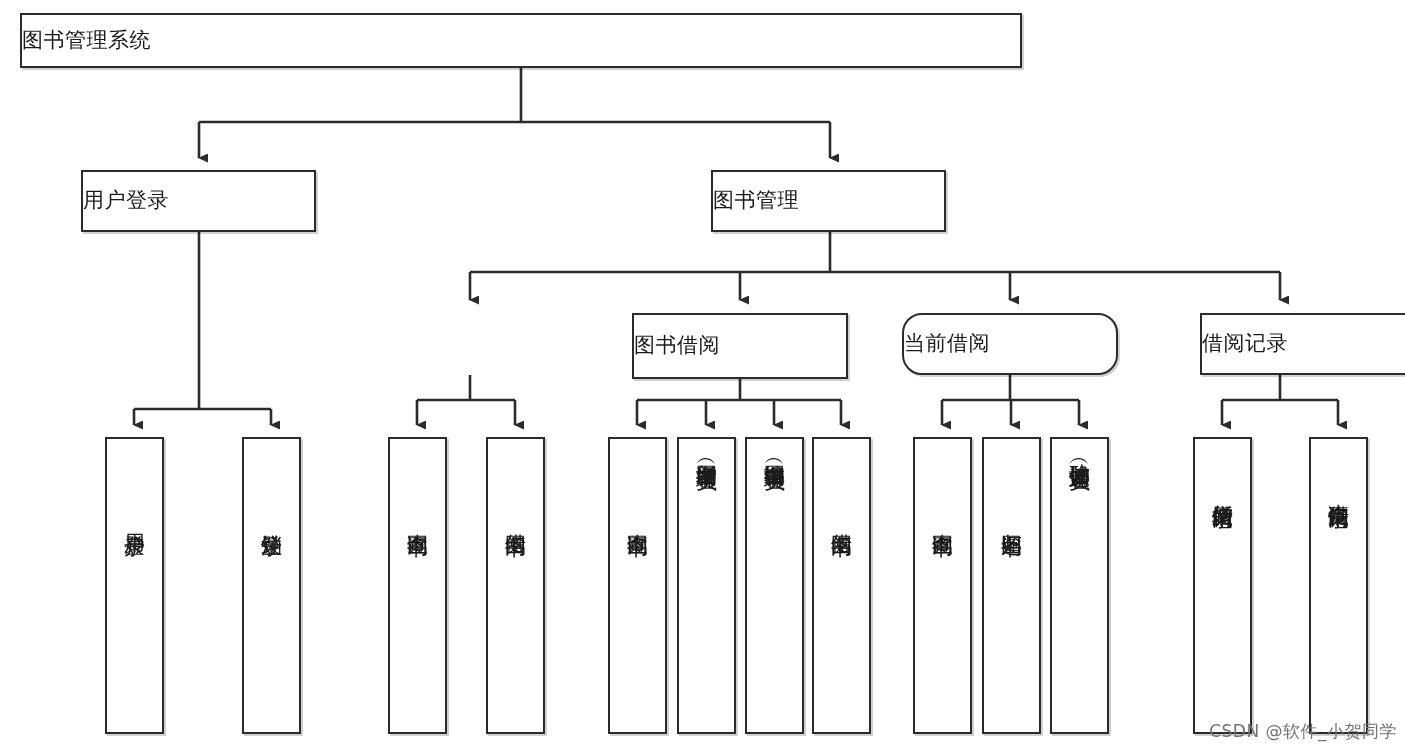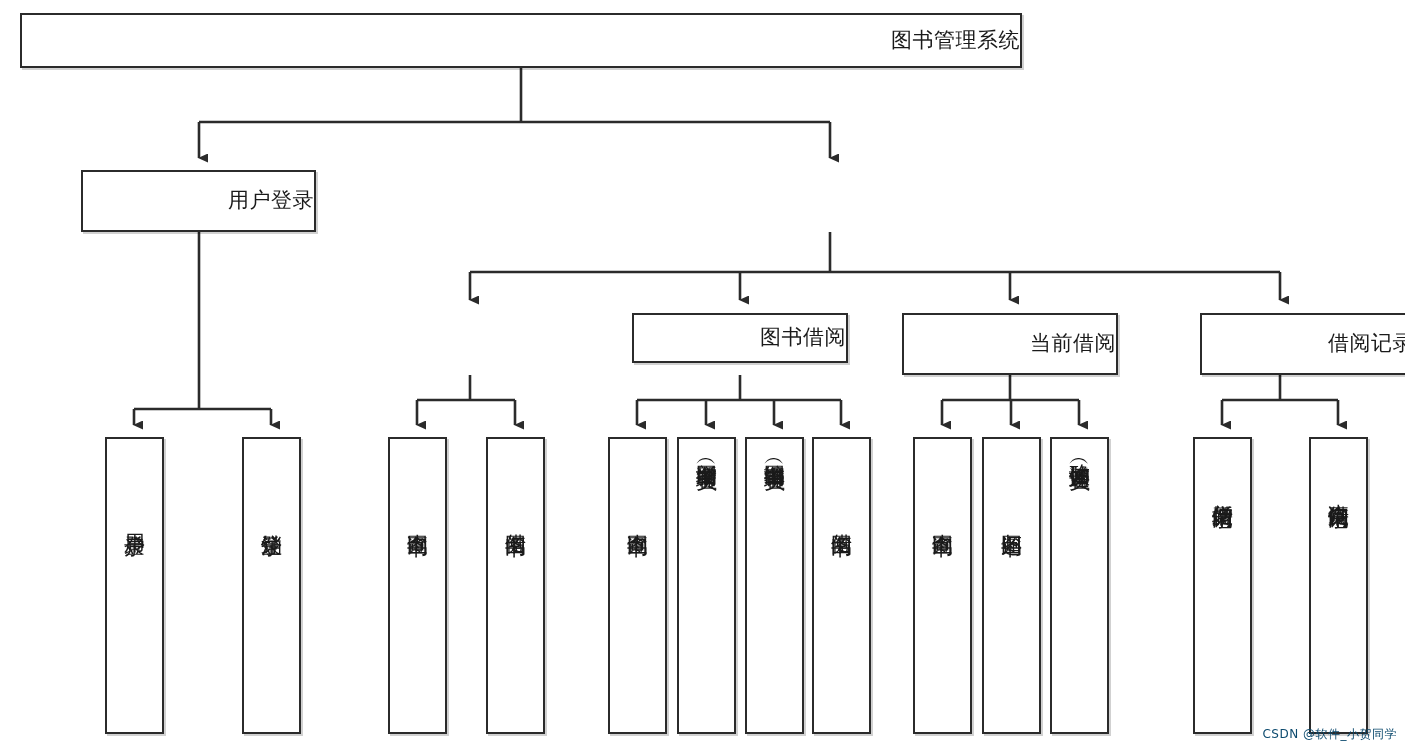--- a/index.html
+++ b/index.html
@@ -27,21 +27,21 @@
     pointer-events: none;
   }
   .node {
     position: absolute;
     box-sizing: border-box;
     background: #ffffff;
     border: 2px solid #2b2b2b;
     box-shadow: 2px 2px 0 rgba(0,0,0,0.18);
     display: flex;
     align-items: center;
-    justify-content: flex-end;
+    justify-content: flex-start;
     color: #1a1a1a;
   }
   .node .label {
     font-size: 21px;
     line-height: 1.12;
     letter-spacing: 0.5px;
     white-space: pre;
     text-align: center;
   }
   
@@ -58,22 +58,22 @@
     letter-spacing: 1px;
     white-space: nowrap;
   }
   .node.vert.center .label {
     margin-top: 0;
   }
   .watermark {
     position: absolute;
     right: 8px;
     bottom: 4px;
-    font-size: 12px;
-    color: #0c4a6e;
+    font-size: 17px;
+    color: #737373;
     letter-spacing: 0.5px;
     white-space: nowrap;
     font-family: "DejaVu Sans", "Liberation Sans", sans-serif;
   }
 </style>
 </head>
 <body>
 
 <div id="canvas">
 
@@ -130,25 +130,28 @@
     </g>
   </svg>
 
   <div class="node" style="left:20px; top:13px; width:1002px; height:55px;">
     <span class="label">图书管理系统</span>
   </div>
 
   <div class="node" style="left:81px; top:170px; width:235px; height:62px;">
     <span class="label">用户登录</span>
   </div>
-
-  <div class="node" style="left:632px; top:313px; width:216px; height:50px;">
+  <div class="node" style="left:711px; top:170px; width:235px; height:62px;">
+    <span class="label">图书管理</span>
+  </div>
+
+  <div class="node" style="left:632px; top:313px; width:216px; height:66px;">
     <span class="label">图书借阅</span>
   </div>
-  <div class="node" style="left:902px; top:313px; width:216px; height:62px;">
+  <div class="node" style="left:902px; top:313px; width:216px; height:62px;border-radius:20px;">
     <span class="label">当前借阅</span>
   </div>
   <div class="node" style="left:1200px; top:313px; width:216px; height:62px;">
     <span class="label">借阅记录</span>
   </div>
 
   <div class="node vert center" style="left:105px; top:437px; width:59px; height:297px; padding-top:78px;">
     <span class="label">用户登录</span>
   </div>
   <div class="node vert center" style="left:242px; top:437px; width:59px; height:297px; padding-top:78px;">

